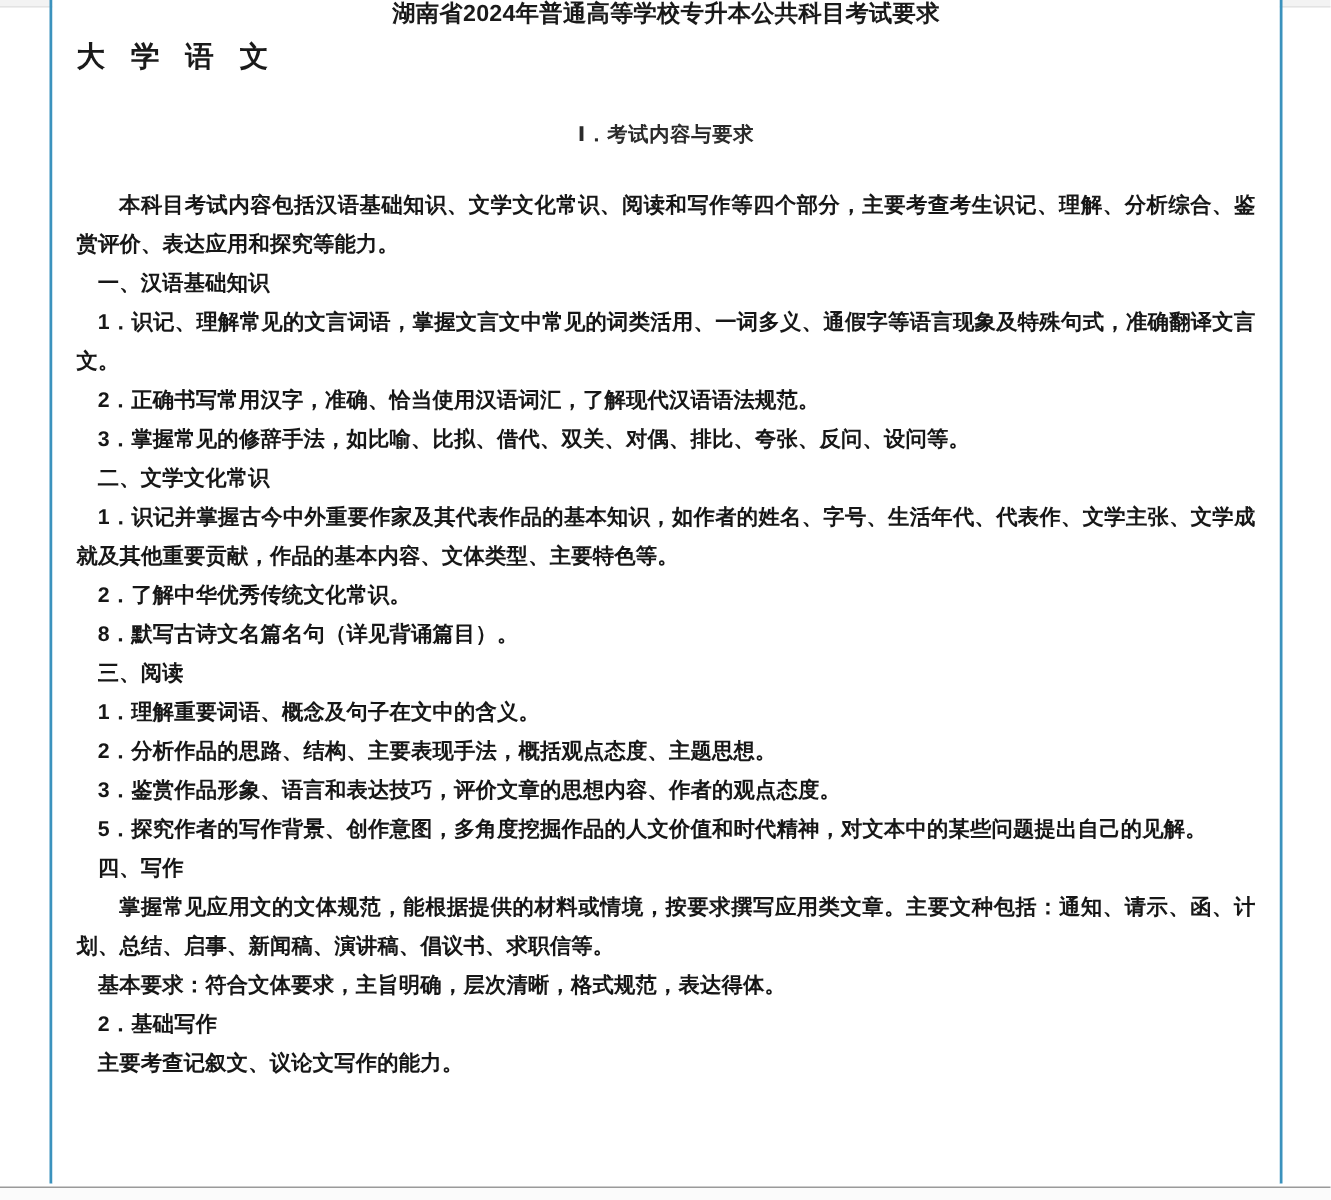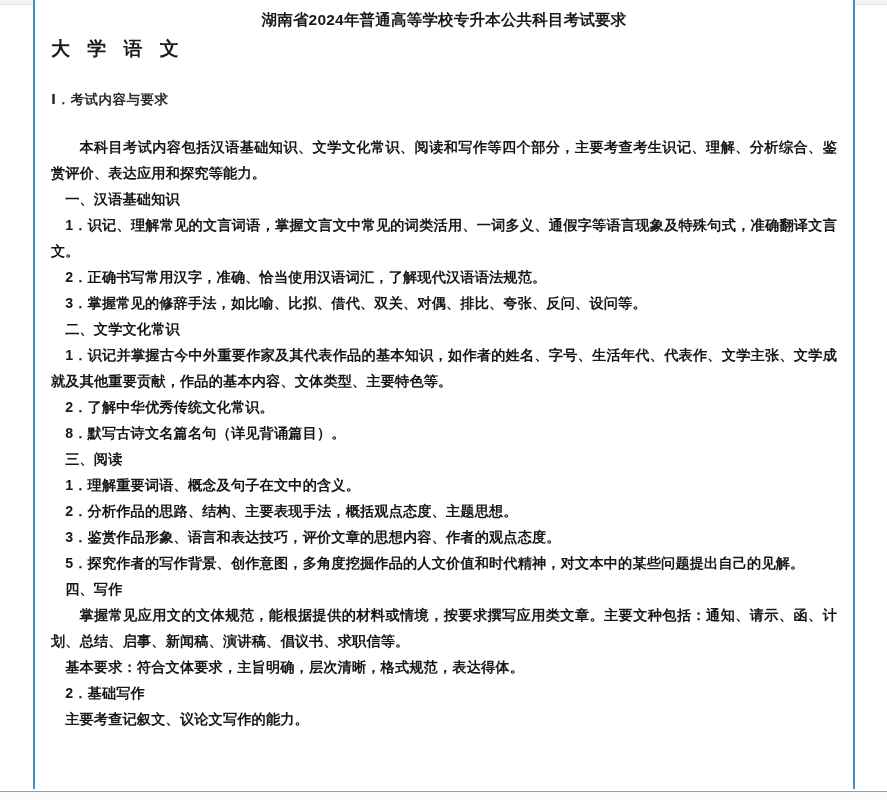--- a/index.html
+++ b/index.html
@@ -80,21 +80,20 @@
     width: 818px;
     height: 789px;
     background: #ffffff;
     box-sizing: border-box;
     padding: 0 16px;
   }
 
   
   .title-main {
     margin: 0;
-    padding-top: 10px;
     text-align: center;
     font-family: "Liberation Sans", "DejaVu Sans", sans-serif;
     font-size: 15.5px;
     font-weight: 700;
     color: #1a1a1a;
     letter-spacing: 0.2px;
     line-height: 20px;
   }
   .title-sub {
     margin: 0;
@@ -102,21 +101,21 @@
     font-family: "Liberation Sans", "DejaVu Sans", sans-serif;
     font-size: 19px;
     font-weight: 700;
     color: #1a1a1a;
     letter-spacing: 6px;
     line-height: 26px;
   }
   .section-heading {
     margin: 0;
     padding-top: 28px;
-    text-align: left;
+    text-align: center;
     font-family: "Liberation Sans", "DejaVu Sans", sans-serif;
     font-size: 13.5px;
     font-weight: 600;
     color: #2b2b2b;
     letter-spacing: 0.5px;
     line-height: 20px;
   }
 
   
   .body-block {

